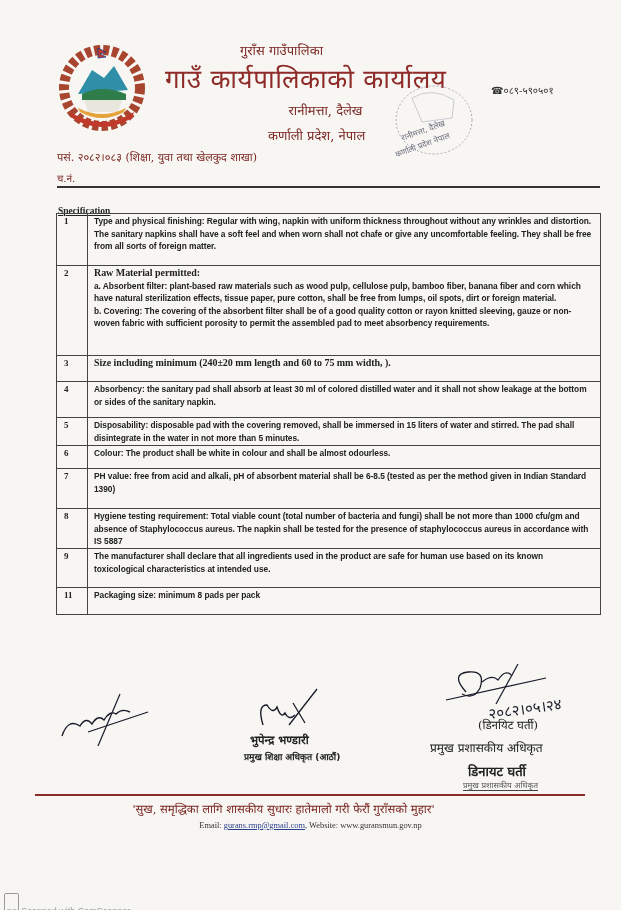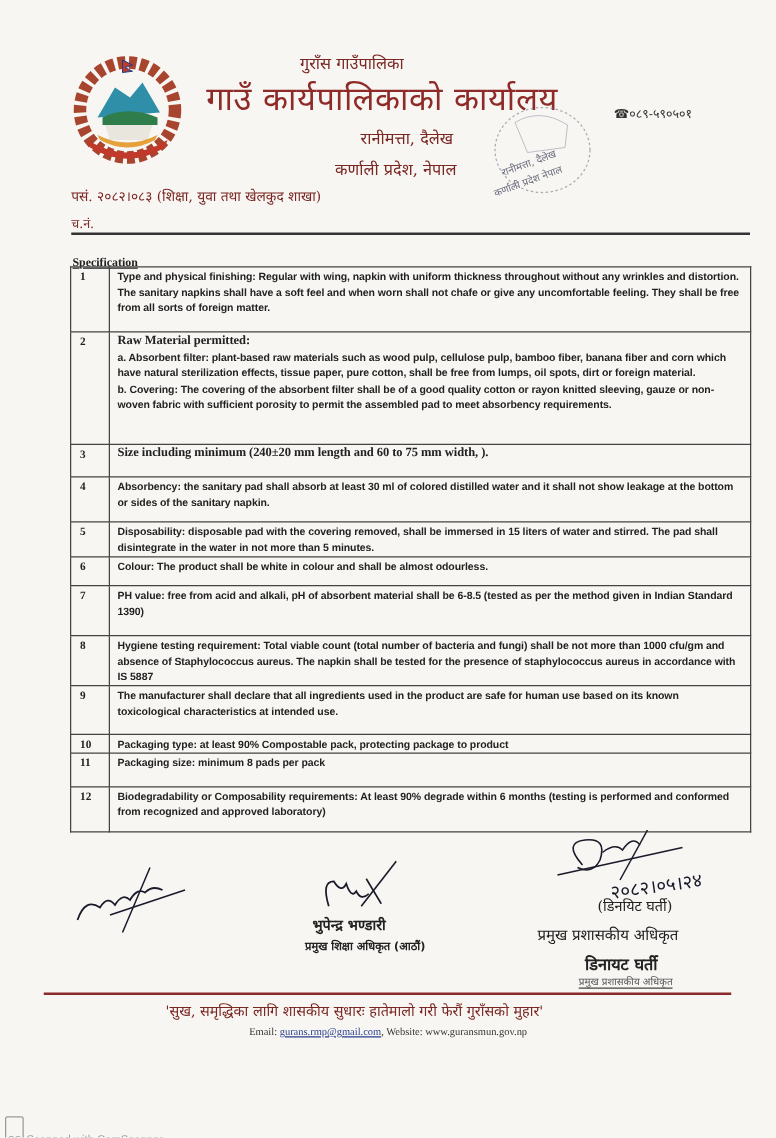--- a/index.html
+++ b/index.html
@@ -121,31 +121,23 @@
     <td class="txt">PH value: free from acid and alkali, pH of absorbent material shall be 6-8.5 (tested as per the method given in Indian Standard 1390)</td>
   </tr>
   <tr style="height:40px">
     <td class="num">8</td>
     <td class="txt">Hygiene testing requirement: Total viable count (total number of bacteria and fungi) shall be not more than 1000 cfu/gm and absence of Staphylococcus aureus. The napkin shall be tested for the presence of staphylococcus aureus in accordance with IS 5887</td>
   </tr>
   <tr style="height:39px">
     <td class="num">9</td>
     <td class="txt">The manufacturer shall declare that all ingredients used in the product are safe for human use based on its known toxicological characteristics at intended use.</td>
   </tr>
-  <tr style="height:13px">
-    <td class="num">10</td>
-    <td class="txt">Packaging type: at least 90% Compostable pack, protecting package to product</td>
-  </tr>
   <tr style="height:27px">
     <td class="num">11</td>
     <td class="txt">Packaging size: minimum 8 pads per pack</td>
-  </tr>
-  <tr style="height:36px">
-    <td class="num">12</td>
-    <td class="txt">Biodegradability or Composability requirements: At least 90% degrade within 6 months (testing is performed and conformed from recognized and approved laboratory)</td>
   </tr>
 </tbody>
   </table>
 
 <div class="sig" style="left:58px; top:688px;">
   <svg width="95" height="60" viewBox="0 0 95 60">
     <path d="M4 48 Q10 30 22 38 Q28 28 34 36 Q40 26 46 32 Q52 22 58 26 Q64 20 72 24" fill="none" stroke="#1a1a2a" stroke-width="1.4"></path>
     <path d="M40 58 L62 6" fill="none" stroke="#1a1a2a" stroke-width="1.2"></path>
     <path d="M30 44 L90 24" fill="none" stroke="#1a1a2a" stroke-width="1.2"></path>
   </svg>

